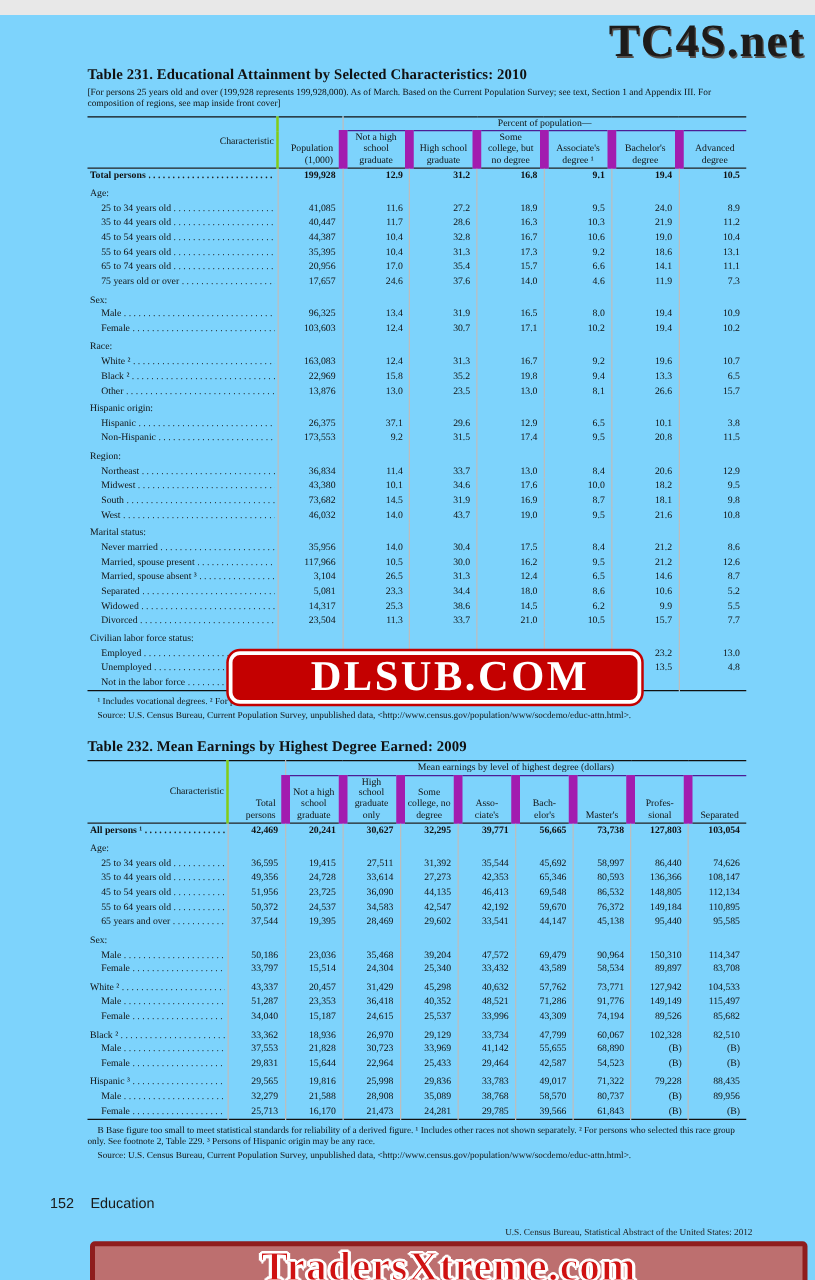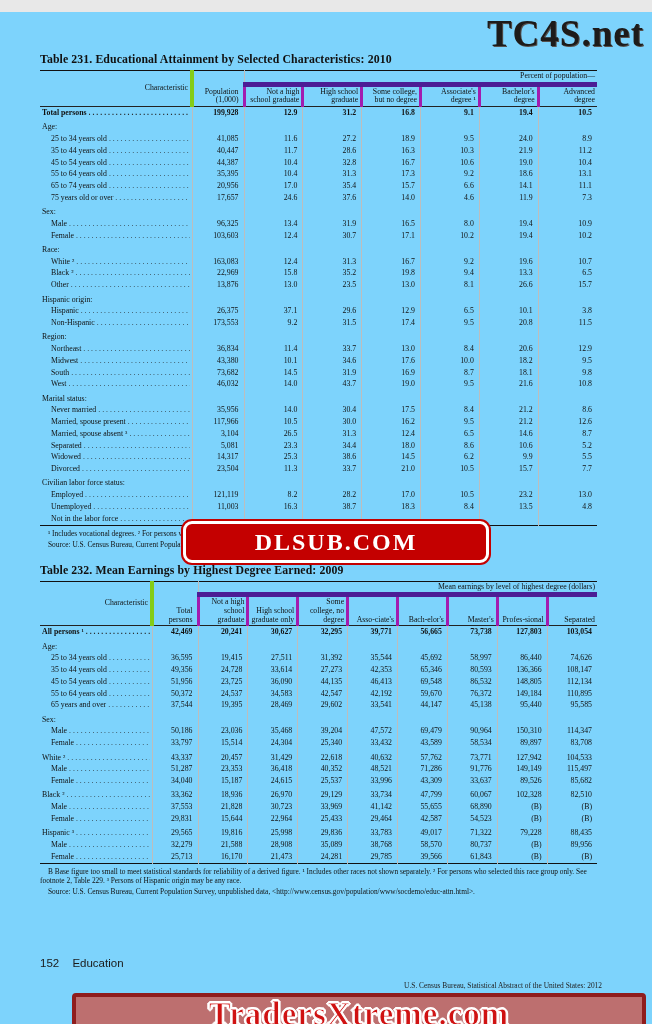--- a/index.html
+++ b/index.html
@@ -1,36 +1,36 @@
 <!DOCTYPE html>
 <html><head>
 <meta charset="utf-8">
 <style>
   html,body { margin:0; padding:0; background:#e8e8e8; }
   .page {
     position:relative; width:652px; height:1024px; margin:12px auto;
     background:#7dd3fc; overflow:hidden;
     font-family:"Liberation Serif","DejaVu Serif",serif; color:#111;
   }
-  .content { padding:40px 55px 0 40px; }
+  .content { padding:40px 55px 0 70px; }
 
   .tbl-title { font-size:11.8px; font-weight:bold; margin:0 0 3px 0; letter-spacing:0.1px; }
   .tbl-title.t2 { margin-top:14px; }
   .tbl-note { font-size:7.5px; line-height:1.18; margin:0 0 5px 0; }
 
   table.t {
     width:100%; border-collapse:collapse; table-layout:fixed;
     border-top:1.5px solid #111; border-bottom:1px solid #111;
     font-size:7.8px;
   }
   .t th { font-weight:normal; padding:1px 2px; line-height:1.12; }
   .t th.char { vertical-align:middle; text-align:right; }
-  .t th.pop { vertical-align:bottom; text-align:right; border-left:4px solid #84cc16; padding-right:4px; }
-  .t th.spanner { vertical-align:middle; text-align:right; border-left:1px solid #bdbdbd; border-bottom:5px solid #4c1d95; padding-bottom:1px; }
-  .t th.sub { vertical-align:bottom; text-align:right; border-left:3px solid #a21caf; }
+  .t th.pop { vertical-align:bottom; text-align:right; border-left:2px solid #84cc16; padding-right:4px; }
+  .t th.spanner { vertical-align:middle; text-align:center; border-left:1px solid #bdbdbd; border-bottom:1px solid #4c1d95; padding-bottom:1px; }
+  .t th.sub { vertical-align:bottom; text-align:center; border-left:7px solid #a21caf; }
   .t tbody tr:first-child td { border-top:1px solid #222; }
   .t td { padding:0.8px 2px; line-height:1.3; vertical-align:bottom; }
   .t td.num { text-align:right; padding-right:5px; border-left:1px solid #bdbdbd; white-space:nowrap; }
   .lbl-flex { display:flex; align-items:baseline; overflow:hidden; }
   .lbl-flex .lbl { white-space:nowrap; }
   .lbl-flex .dots { flex:1 1 auto; min-width:0; overflow:hidden; white-space:nowrap; color:#222; margin-left:2px; }
   .ind-1 { padding-left:9px; }
   .bold-row td, .bold-row .dots { font-weight:bold; }
   .section-row td, .gap-row td { padding-top:3.5px; }
 
@@ -50,42 +50,43 @@
   .wm-top {
     position:absolute; top:0; right:8px;
     font-size:37px; font-weight:bold; letter-spacing:1px;
     color:#1d1b1a; font-family:"Liberation Serif",serif;
     text-shadow:1px 1px 0 #55504d;
   }
   .wm-mid {
     position:absolute; top:509px; left:183px; width:300px; height:36px;
     background:#c40000; border:3px solid #fff; border-radius:9px;
     box-shadow:0 0 0 2px #c40000;
-    color:#fff; font-weight:bold; font-size:24px; line-height:36px;
-    text-align:center; letter-spacing:2px; font-family:"Liberation Serif",serif;
+    color:#fff; font-weight:bold; font-size:34px; line-height:36px;
+    text-align:center; letter-spacing:2px; font-family:"Liberation Serif",serif;padding-left:24px;
   }
   .wm-bottom {
     position:absolute; left:72px; right:6px; top:981px; height:38px;
     background:#bd6f6f; border:4px solid #8f1d1d; border-radius:4px;
     color:#d01212; font-weight:bold; font-size:33px; line-height:34px;
     text-align:center; letter-spacing:1px; font-family:"Liberation Serif",serif;
     -webkit-text-stroke:1px #fff;
     text-shadow:-1px -1px 0 #fff,1px -1px 0 #fff,-1px 1px 0 #fff,1px 1px 0 #fff,0 -2px 0 #fff,0 2px 0 #fff,-2px 0 0 #fff,2px 0 0 #fff;
   }
 </style>
 </head>
 <body>
 
 <div class="page">
 
   <div class="wm-top">TC4S.net</div>
 
   <div class="content">
 
     <h1 class="tbl-title">Table 231. Educational Attainment by Selected Characteristics: 2010</h1>
+    <p class="tbl-note">[For persons 25 years old and over (199,928 represents 199,928,000). As of March. Based on the Current Population Survey; see text, Section 1 and Appendix III. For composition of regions, see map inside front cover]</p>
 
     <table class="t t231">
       <colgroup>
         <col style="width:152px">
           <col style="width:52px">
           <col span="6">
       </colgroup>
       <thead>
         <tr>
           <th class="char" rowspan="2">Characteristic</th>
@@ -808,21 +809,21 @@
           <tr class="gap-row">
             <td class="lbl-cell">
               <div class="lbl-flex ind-0">
                 <span class="lbl">White ²</span>
                 <span class="dots"> . . . . . . . . . . . . . . . . . . . . . . . . . . . . . . . . . . . . . . . . . . . . . . . . . . . . . . . . . . . .</span>
               </div>
             </td>
             <td class="num">43,337</td>
             <td class="num">20,457</td>
             <td class="num">31,429</td>
-            <td class="num">22,618</td>
+            <td class="num">45,298</td>
             <td class="num">40,632</td>
             <td class="num">57,762</td>
             <td class="num">73,771</td>
             <td class="num">127,942</td>
             <td class="num">104,533</td>
           </tr>
           <tr>
             <td class="lbl-cell">
               <div class="lbl-flex ind-1">
                 <span class="lbl">Male</span>
@@ -845,21 +846,21 @@
                 <span class="lbl">Female</span>
                 <span class="dots"> . . . . . . . . . . . . . . . . . . . . . . . . . . . . . . . . . . . . . . . . . . . . . . . . . . . . . . . . . . . .</span>
               </div>
             </td>
             <td class="num">34,040</td>
             <td class="num">15,187</td>
             <td class="num">24,615</td>
             <td class="num">25,537</td>
             <td class="num">33,996</td>
             <td class="num">43,309</td>
-            <td class="num">33,637</td>
+            <td class="num">74,194</td>
             <td class="num">89,526</td>
             <td class="num">85,682</td>
           </tr>
           <tr class="gap-row">
             <td class="lbl-cell">
               <div class="lbl-flex ind-0">
                 <span class="lbl">Black ²</span>
                 <span class="dots"> . . . . . . . . . . . . . . . . . . . . . . . . . . . . . . . . . . . . . . . . . . . . . . . . . . . . . . . . . . . .</span>
               </div>
             </td>

